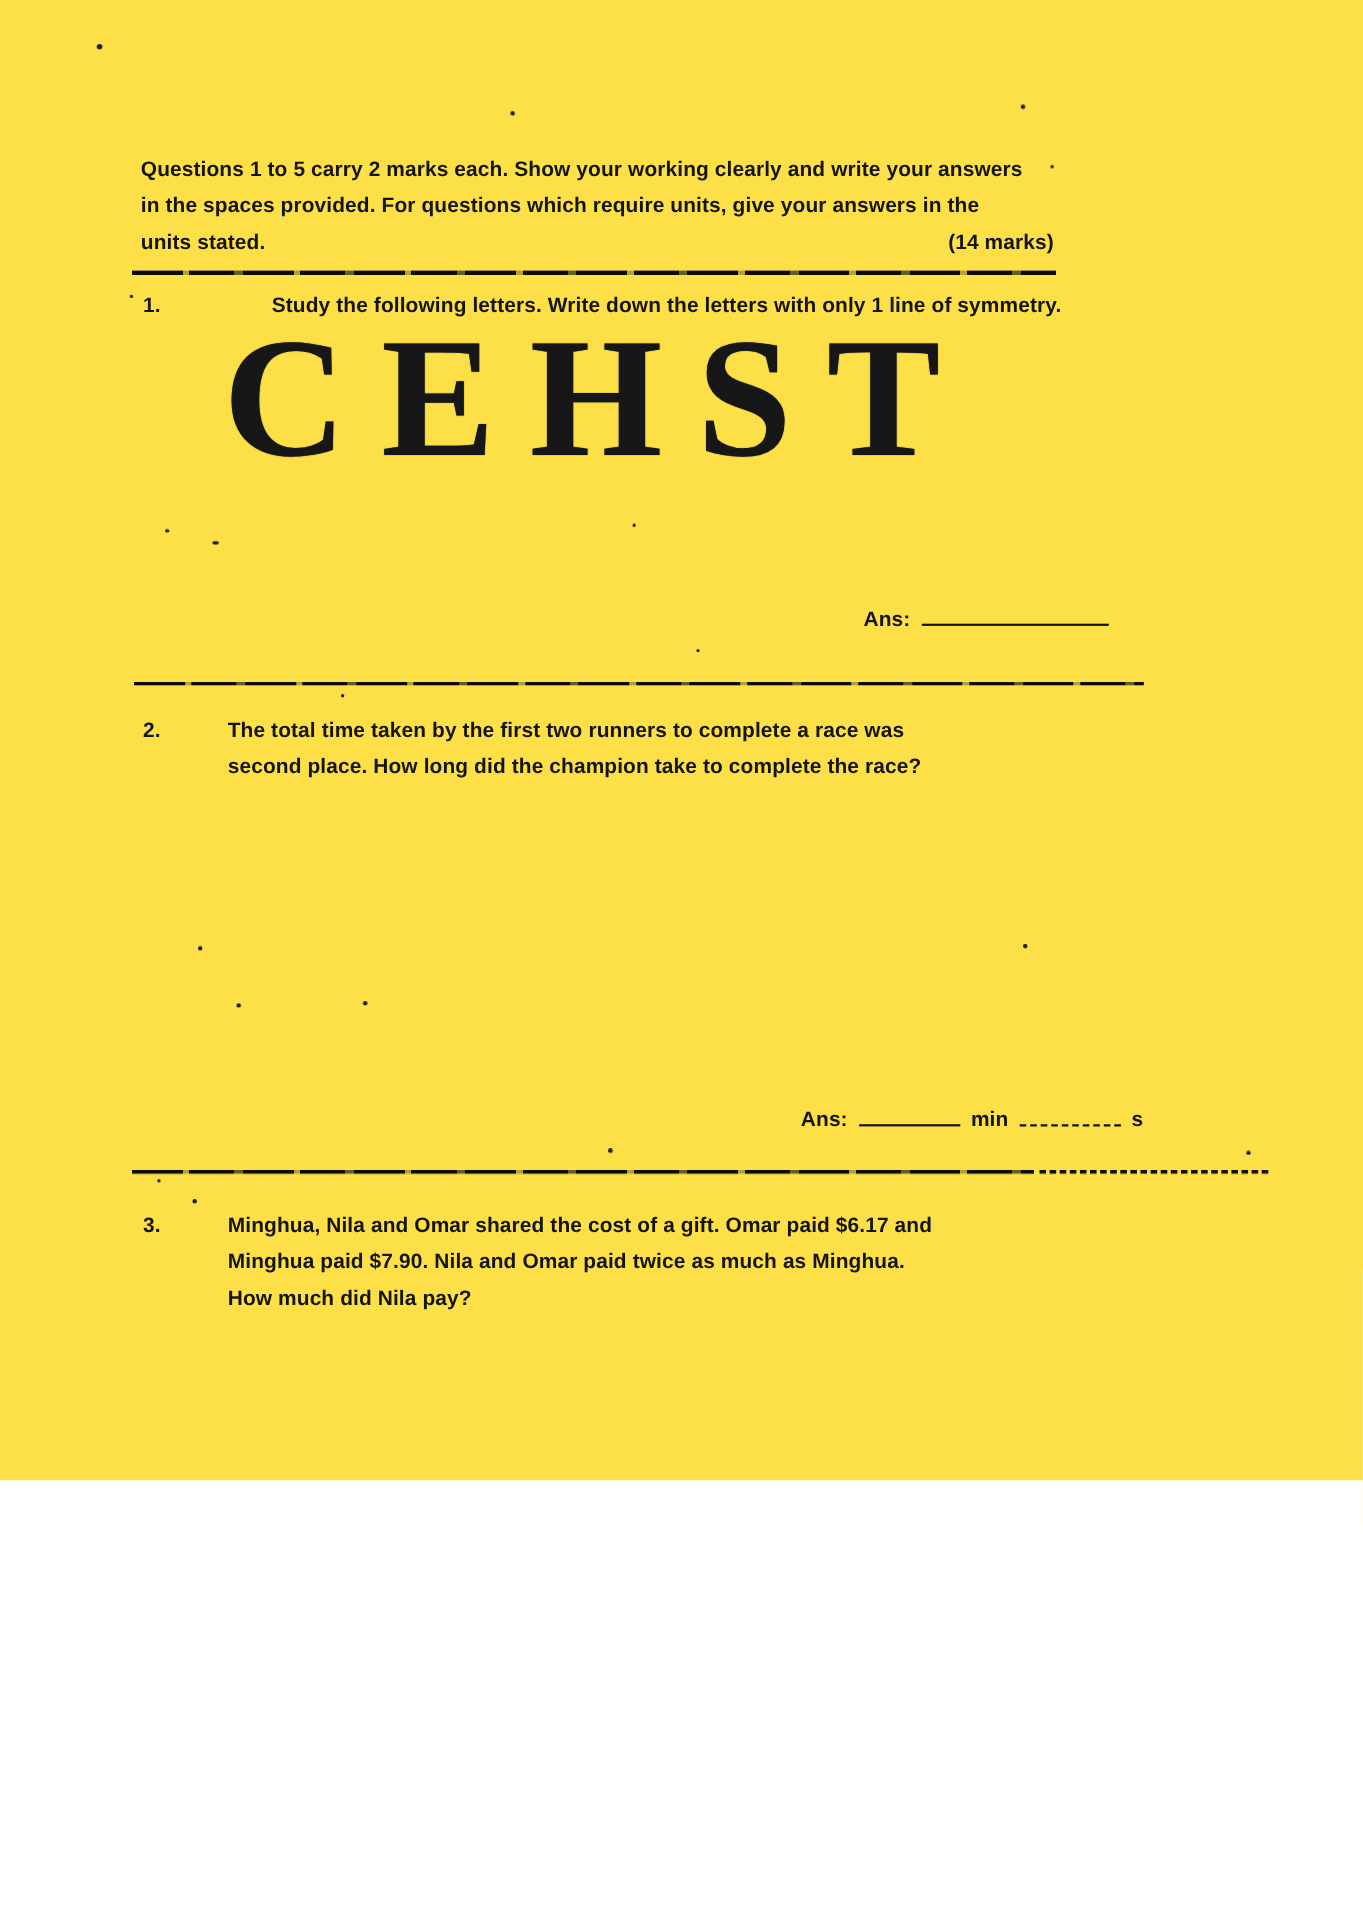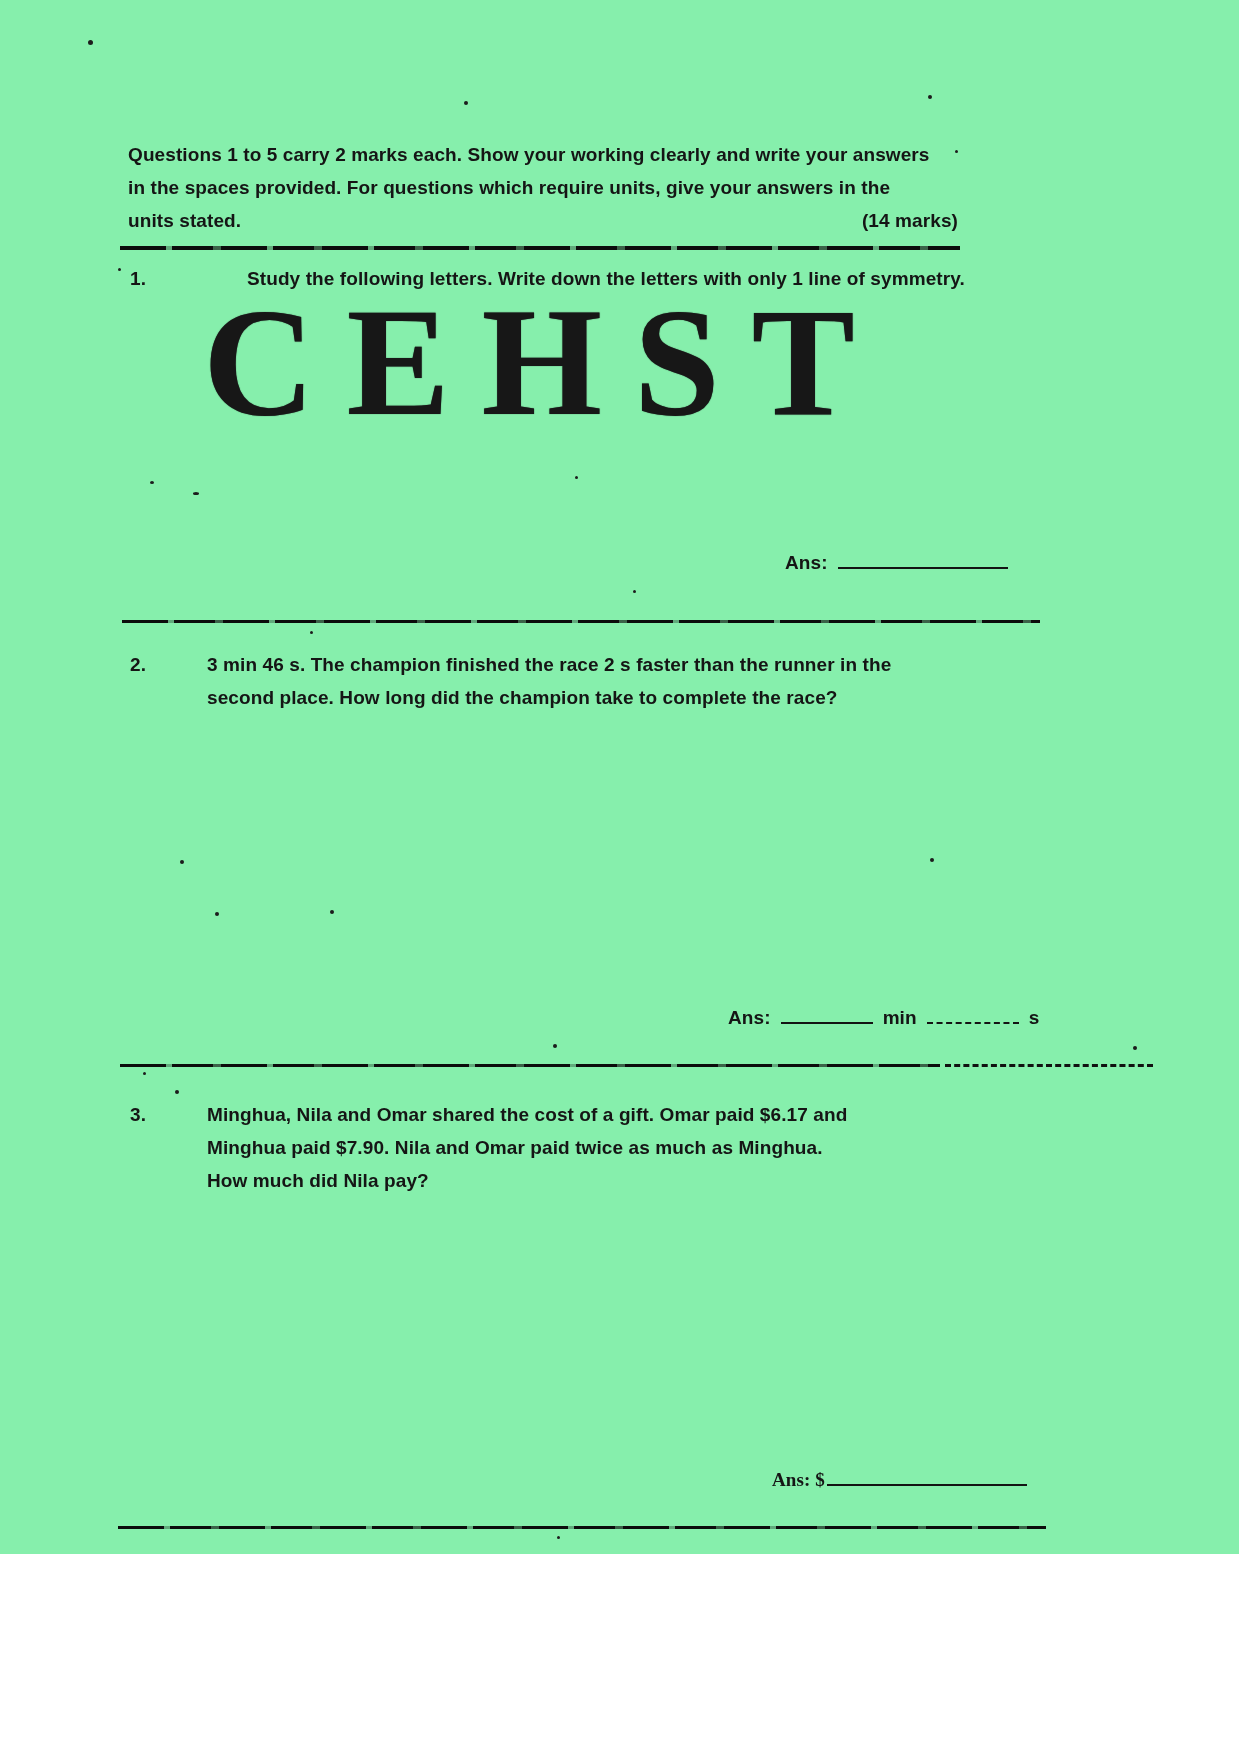--- a/index.html
+++ b/index.html
@@ -1,18 +1,18 @@
 <!DOCTYPE html>
 <html><head>
 <meta charset="utf-8">
 <style>
   * { margin:0; padding:0; box-sizing:border-box; }
   html,body { background:#ffffff; }
   .page {
-    position:relative; width:1239px; height:1554px; background:#86efac;
+    position:relative; width:1239px; height:1346px; background:#fde047;
     font-family:"Liberation Sans", sans-serif; color:#171717; overflow:hidden;
   }
   .scan { filter: blur(0.3px) contrast(1.06); }
   .txt { font-size:19px; line-height:33px; font-weight:700; letter-spacing:.1px; color:#1b1b1b; }
   .abs { position:absolute; }
 
   .header-block { left:128px; top:138px; width:830px; }
   .header-line3 { display:flex; justify-content:space-between; }
 
   .divider {
@@ -82,21 +82,21 @@
     </div>
 
     <div class="ans-row txt" style="left:785px; top:545px;">
       <span>Ans:</span><span class="blank"></span>
     </div>
 
     <div class="divider thin" style="left:122px; top:620px; width:918px;"></div>
 
     <div class="qnum txt" style="top:648px;">2.</div>
     <div class="qtext txt" style="top:648px;">
-      <div>3 min 46 s. The champion finished the race 2 s faster than the runner in the</div>
+      <div>The total time taken by the first two runners to complete a race was</div>
       <div>second place. How long did the champion take to complete the race?</div>
     </div>
 
     <div class="ans-row txt" style="left:728px; top:1000px;">
       <span>Ans:</span><span class="blank short"></span><span class="unit">min</span><span class="blank short dashed"></span><span class="unit">s</span>
     </div>
 
     <div class="divider thin" style="left:120px; top:1064px; width:820px;"></div>
     <div class="divider-dashed" style="left:945px; top:1064px; width:208px;"></div>
 

